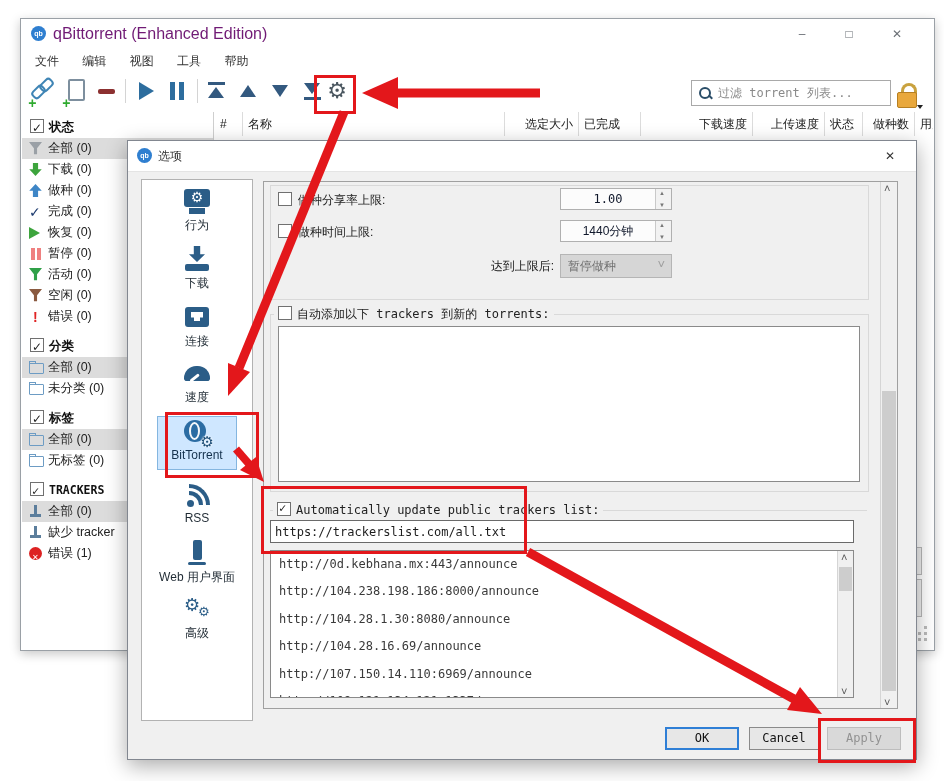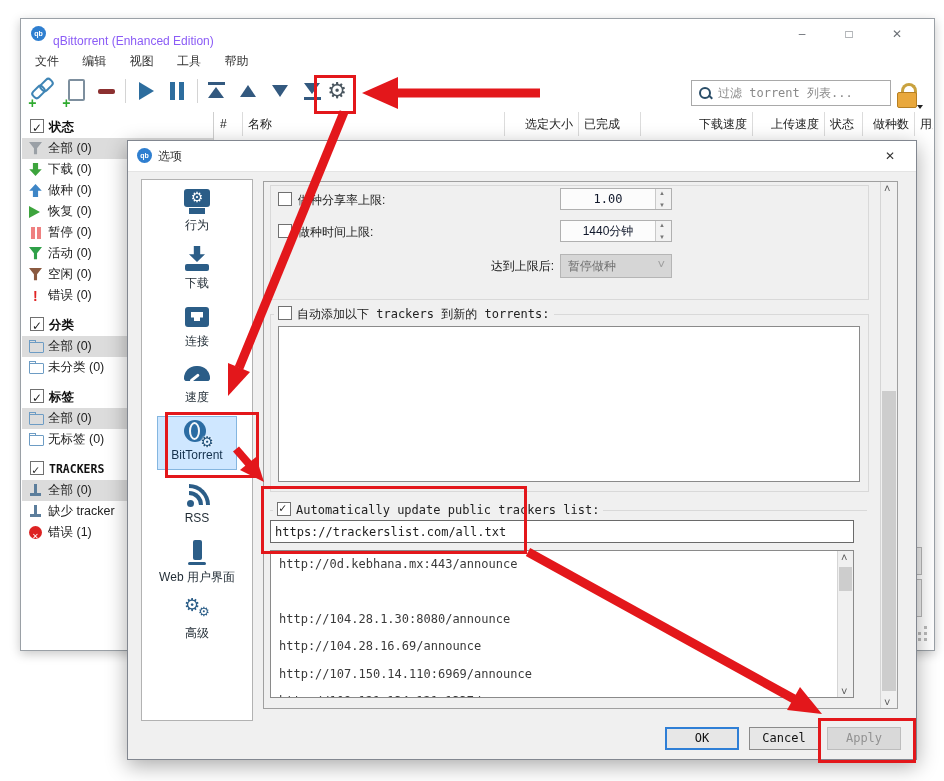--- a/index.html
+++ b/index.html
@@ -7,21 +7,21 @@
           font-family:"Liberation Sans","DejaVu Sans",sans-serif;font-size:12px;color:#222;}
   .ab{position:absolute;}
   .mono{font-family:"DejaVu Sans Mono","Liberation Mono",monospace;}
 
   
   #mw{left:20px;top:18px;width:913px;height:631px;background:#fff;border:1px solid #9aa0a6;
       box-shadow:0 3px 10px rgba(0,0,0,.22);}
   .titlebar{left:0;top:0;right:0;height:30px;background:#fff;}
   .appbadge{width:15px;height:15px;border-radius:50%;background:#2f7fd0;color:#fff;
             font-size:7px;font-weight:bold;text-align:center;line-height:15px;}
-  .wtitle{font-size:12px;color:#8b5cf6;line-height:30px;margin-top:7px;}
+  .wtitle{font-size:16px;color:#701a75;line-height:30px;}
   .wctl{width:30px;height:22px;text-align:center;line-height:22px;color:#6b7076;font-size:12px;cursor:default;}
   .menubar{left:0;top:30px;right:0;height:24px;background:#fff;}
   .menuitem{display:inline-block;padding:4px 10px;font-size:12px;color:#333;}
   .toolbar{left:0;top:54px;right:0;height:38px;background:#fff;}
   .tbtn{width:28px;height:28px;top:4px;}
   .tsep{width:1px;height:24px;top:6px;background:#d4d4d4;}
 
   
   .i-addlink::before,.i-addlink::after{content:"";position:absolute;width:11px;height:6px;
       border:2px solid #3f85b5;border-radius:4px;transform:rotate(-45deg);}
@@ -230,20 +230,21 @@
       <input class="ab searchinput" placeholder="过滤 torrent 列表..." style="">
     </div>
     <div class="ab lock"></div>
     <div class="ab lockcaret"></div>
 
     <div class="ab sidepanel">
       <div class="shead"><span class="cb checked"></span><span>状态</span></div>
       <div class="srow sel"><span class="sico f-funnel c-gray"></span><span>全部 (0)</span></div>
       <div class="srow"><span class="sico f-dl"></span><span>下载 (0)</span></div>
       <div class="srow"><span class="sico f-ul"></span><span>做种 (0)</span></div>
+      <div class="srow"><span class="sico f-check"></span><span>完成 (0)</span></div>
       <div class="srow"><span class="sico f-play" style="top:5px;"></span><span>恢复 (0)</span></div>
       <div class="srow"><span class="sico f-pause"></span><span>暂停 (0)</span></div>
       <div class="srow"><span class="sico f-funnel c-green"></span><span>活动 (0)</span></div>
       <div class="srow"><span class="sico f-funnel c-brown"></span><span>空闲 (0)</span></div>
       <div class="srow"><span class="sico f-excl"></span><span>错误 (0)</span></div>
 
       <div class="shead" style="margin-top:8px;"><span class="cb checked"></span><span>分类</span></div>
       <div class="srow sel"><span class="sico f-folder"></span><span>全部 (0)</span></div>
       <div class="srow"><span class="sico f-folder"></span><span>未分类 (0)</span></div>
 
@@ -355,20 +356,21 @@
       <div class="ab txtarea" style="left:14px;top:144px;width:582px;height:156px;"></div>
 
       <div class="ab" style="left:6px;top:328px;width:597px;height:1px;background:#d9d9d9;"></div>
       <div class="ab glabel mono" style="left:9px;top:320px;">
         <span class="cb checked" style="vertical-align:-2px;margin-right:5px;"></span><span>Automatically update public trackers list:</span>
       </div>
       <input class="ab urlinput" style="left: 6px; top: 338px; width: 584px; height: 23px;" value="https://trackerslist.com/all.txt">
 
       <div class="ab listbox" style="left:6px;top:368px;width:584px;height:148px;">
         <div class="listline mono" style="top:6px;">http://0d.kebhana.mx:443/announce</div>
+        <div class="listline mono" style="top:33px;">http://104.238.198.186:8000/announce</div>
         <div class="listline mono" style="top:61px;">http://104.28.1.30:8080/announce</div>
         <div class="listline mono" style="top:88px;text-align:center;">http://104.28.16.69/announce</div>
         <div class="listline mono" style="top:116px;">http://107.150.14.110:6969/announce</div>
         <div class="listline mono" style="top:143px;">http://109.121.134.121:1337/announce</div>
         <div class="vsb" style="position:absolute;right:0;top:0;bottom:0;width:15px;">
           <span class="up"></span>
           <span class="dn"></span>
           <span class="thumb" style="top:16px;height:24px;"></span>
         </div>
       </div>

